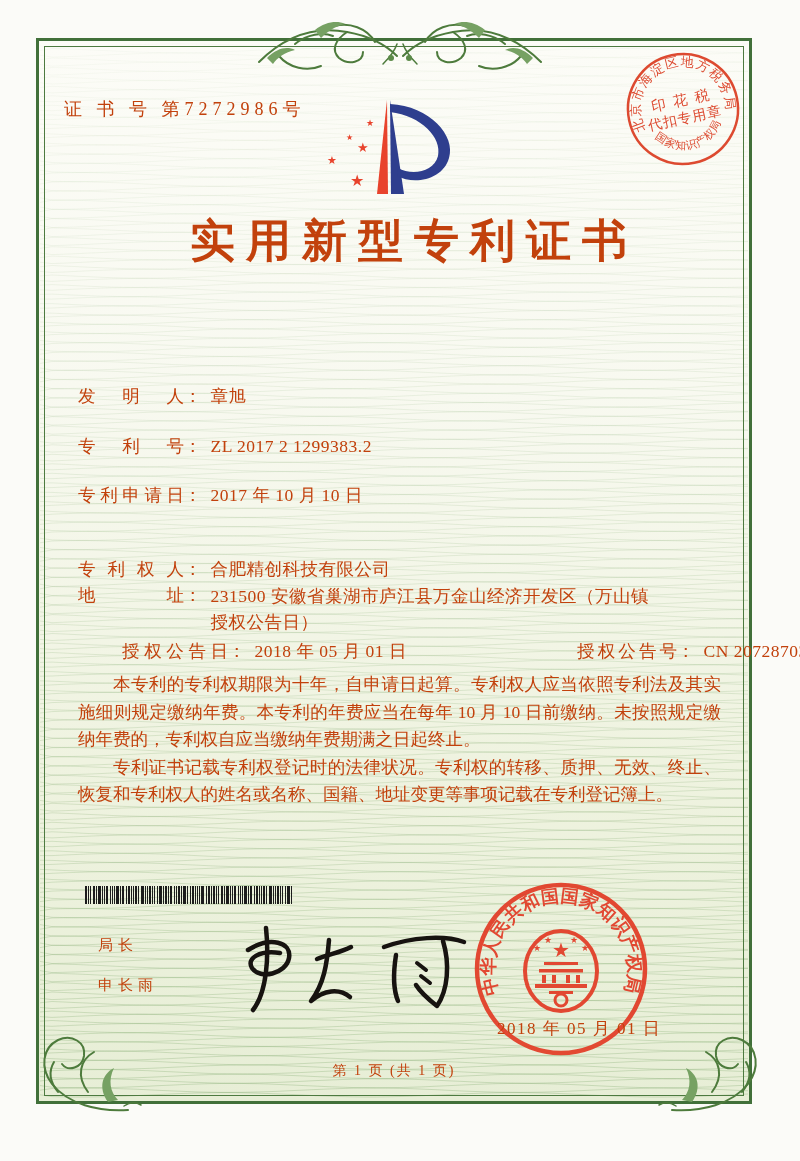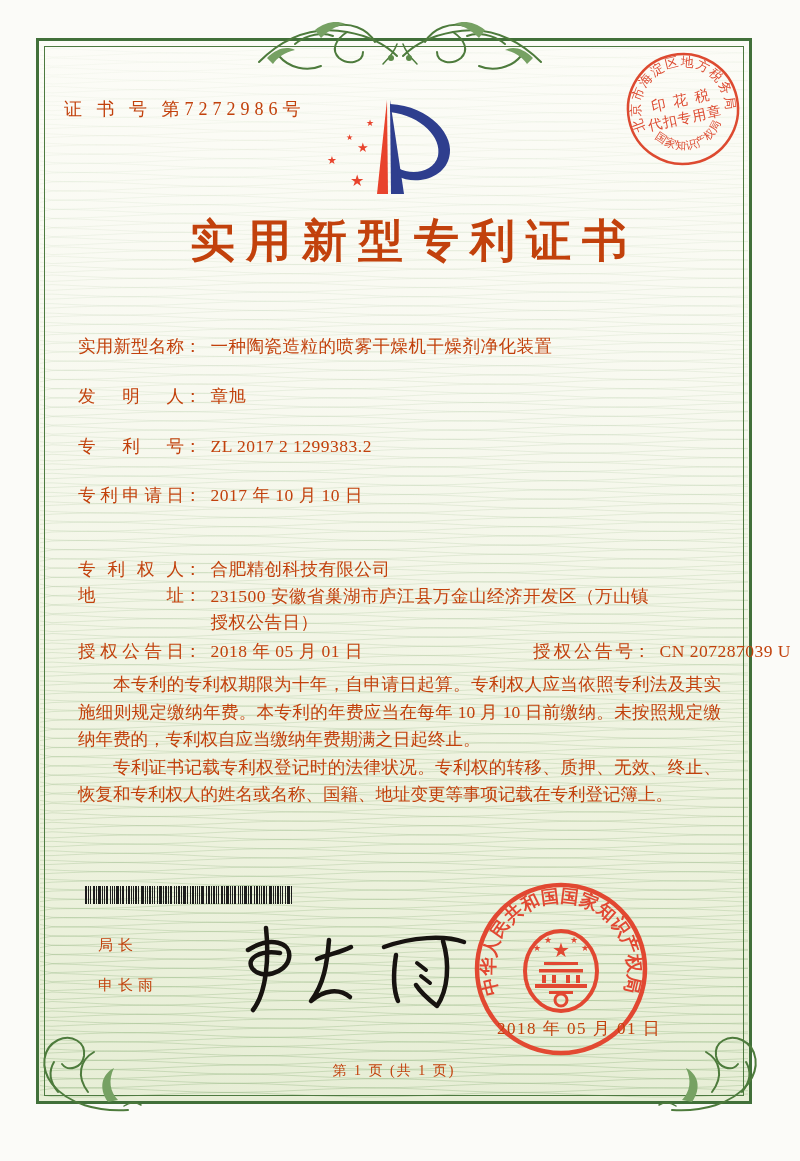--- a/index.html
+++ b/index.html
@@ -330,39 +330,36 @@
         <text x="0" y="-4" text-anchor="middle" font-size="14.5" letter-spacing="2">印 花 税</text>
         <text x="0" y="14" text-anchor="middle" font-size="14" letter-spacing="1">代扣专用章</text>
         <text font-size="11" letter-spacing="0.5">
           <textPath href="#stampBot" startOffset="1">国家知识产权局</textPath>
         </text>
       </g>
     </svg>
 
     <div class="title">实用新型专利证书</div>
 
-    <div class="row" style="top:334px;">
-      <span class="lbl">实用新型名称</span><span>：</span><span class="val">一种陶瓷造粒的喷雾干燥机干燥剂净化装置</span>
-    </div>
     <div class="row" style="top:384px;">
       <span class="lbl">发 明 人</span><span>：</span><span class="val">章旭</span>
     </div>
     <div class="row" style="top:434px;">
       <span class="lbl">专 利 号</span><span>：</span><span class="val">ZL 2017 2 1299383.2</span>
     </div>
     <div class="row" style="top:483px;">
       <span class="lbl">专利申请日</span><span>：</span><span class="val">2017 年 10 月 10 日</span>
     </div>
     <div class="row" style="top:557px;">
       <span class="lbl">专 利 权 人</span><span>：</span><span class="val">合肥精创科技有限公司</span>
     </div>
     <div class="row" style="top:583px;">
       <span class="lbl">地 址</span><span>：</span><span class="addr-val"><span>231500 安徽省巢湖市庐江县万金山经济开发区（万山镇</span><br><span>授权公告日）</span></span>
     </div>
-    <div class="row" style="top:639px;width:643px;">
+    <div class="row" style="top:639px;width:643px;margin-left:44px;">
       <span>
         <span class="lbl">授权公告日</span><span>：</span><span class="val">2018 年 05 月 01 日</span>
       </span>
       <span class="grant-right">
         <span class="lbl" style="width:100px;">授权公告号</span><span>：</span><span class="val">CN 207287039 U</span>
       </span>
     </div>
 
     <div class="paras">
       <p>本专利的专利权期限为十年，自申请日起算。专利权人应当依照专利法及其实施细则规定缴纳年费。本专利的年费应当在每年 10 月 10 日前缴纳。未按照规定缴纳年费的，专利权自应当缴纳年费期满之日起终止。</p>

